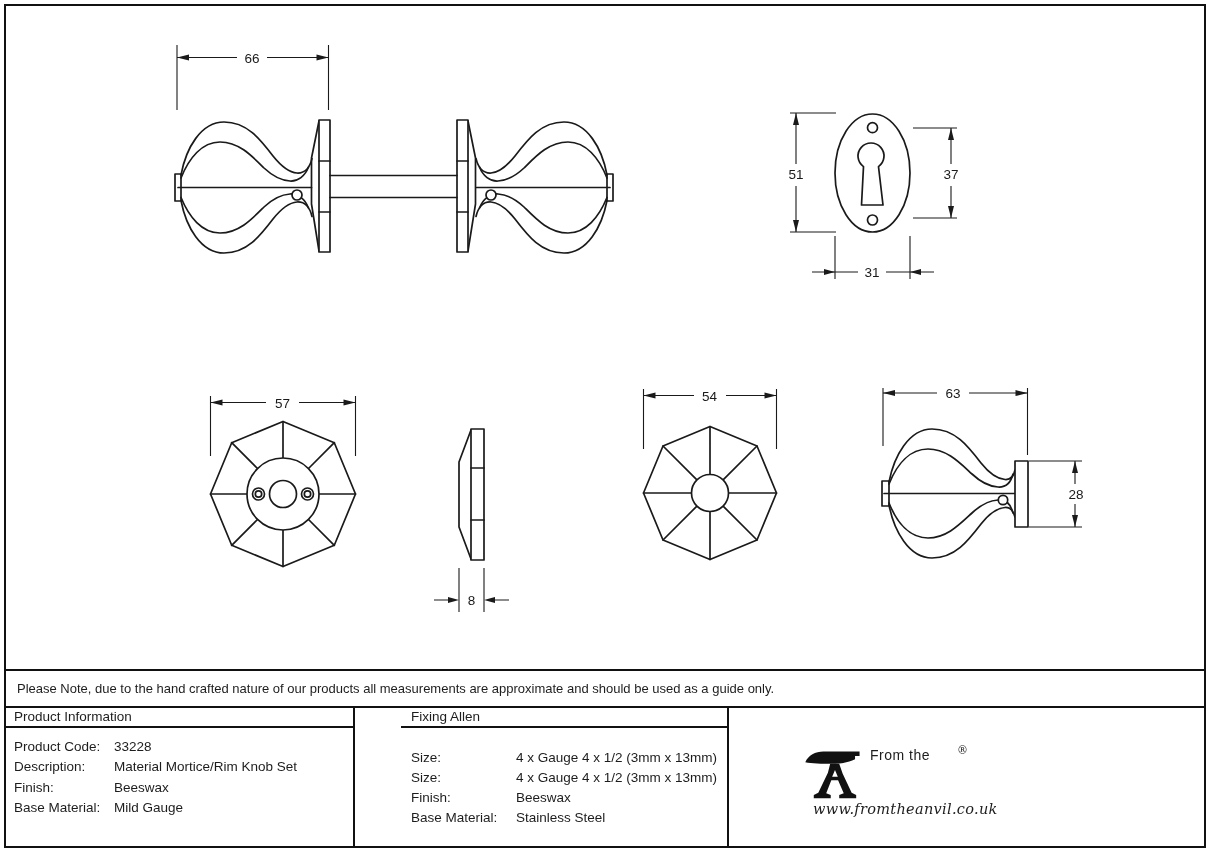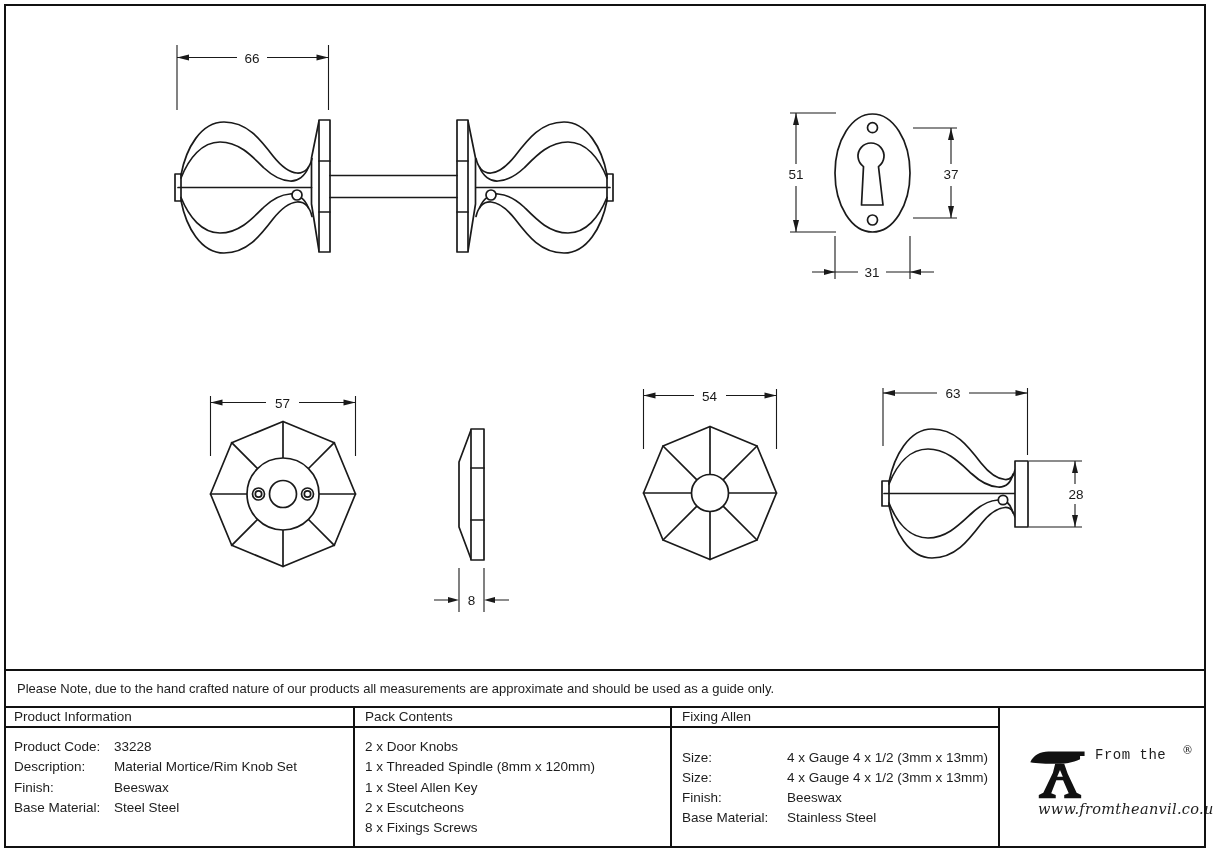--- a/index.html
+++ b/index.html
@@ -14,37 +14,37 @@
   .out   { stroke:#1a1a1a; stroke-width:1.7; fill:none; stroke-linejoin:round; stroke-linecap:round; }
   .outf  { stroke:#1a1a1a; stroke-width:1.7; fill:#fff; stroke-linejoin:round; }
   .dim   { stroke:#1a1a1a; stroke-width:1.1; fill:none; }
   .arr   { fill:#1a1a1a; stroke:none; }
   text.dimtxt { font-family:"Liberation Sans", sans-serif; font-size:13.5px; fill:#1a1a1a; text-anchor:middle; }
 
   .note-row { position:absolute; left:4px; top:669px; width:1202px; height:39px;
               border-top:2.5px solid #111; border-bottom:2.5px solid #111;
               display:flex; align-items:center; padding-left:13px; font-size:13px; }
 
-  .info-table { position:absolute; left:4px; top:708px; width:1202px; height:138px; display:flex; }
+  .info-table { position:absolute; left:4px; top:708px; width:1202px; height:138px; display:flex;gap:46px; }
   .col { height:100%; }
   .col.bordered { border-right:2.5px solid #111; }
   .col-header { height:20px; border-bottom:2.5px solid #111; padding-left:10px;
                 font-size:13.5px; line-height:17px; }
   .col-body { padding:9px 0 0 10px; font-size:13.5px; }
   .kv-row { line-height:20.3px; white-space:nowrap; }
   .kv-row .k { display:inline-block; }
   .pi .kv-row .k { width:100px; }
   .fs .col-body { padding-top:20px; }
   .fs .kv-row { line-height:20px; }
   .fs .kv-row .k { width:105px; }
   .pc .kv-row { line-height:20.3px; }
 
   .logo-cell { position:relative; flex:1; }
   .anvil-glyph { position:absolute; left:28px; top:40px; }
-  .logo-tagline { position:absolute; left:95px; top:39px; font-family:Liberation Mono, monospace;
+  .logo-tagline { position:absolute; left:95px; top:39px; font-family:Liberation Sans, sans-serif;
                   font-size:14px; letter-spacing:0.5px; }
   .logo-name { position:absolute; left:87px; top:46px; font-family:"DejaVu Serif", serif;
                font-size:47px; line-height:1; letter-spacing:1px; }
   .iwrap { position:relative; display:inline-block; }
   .idot { position:absolute; left:50%; transform:translateX(-50%); top:1px; font-size:14px; }
   .logo-reg { position:absolute; left:182px; top:36px; font-family:"DejaVu Serif", serif; font-size:11px; }
   .logo-url { position:absolute; left:38px; top:93px; font-family:"DejaVu Serif", serif;
               font-style:italic; font-size:14.5px; letter-spacing:0.3px; }
 </style>
 </head>
@@ -188,35 +188,25 @@
         <div class="kv-row">
           <span class="k">Product Code:</span><span class="v">33228</span>
         </div>
         <div class="kv-row">
           <span class="k">Description:</span><span class="v">Material Mortice/Rim Knob Set</span>
         </div>
         <div class="kv-row">
           <span class="k">Finish:</span><span class="v">Beeswax</span>
         </div>
         <div class="kv-row">
-          <span class="k">Base Material:</span><span class="v">Steel Steel</span>
+          <span class="k">Base Material:</span><span class="v">Mild Gauge</span>
         </div>
       </div>
     </div>
 
-    <div class="col bordered pc" style="width:317px;">
-      <div class="col-header">Pack Contents</div>
-      <div class="col-body">
-        <div class="kv-row">2 x Door Knobs</div>
-        <div class="kv-row">1 x Threaded Spindle (8mm x 120mm)</div>
-        <div class="kv-row">1 x Steel Allen Key</div>
-        <div class="kv-row">2 x Escutcheons</div>
-        <div class="kv-row">8 x Fixings Screws</div>
-      </div>
-    </div>
 
     <div class="col bordered fs" style="width:328px;">
       <div class="col-header">Fixing Allen</div>
       <div class="col-body">
         <div class="kv-row">
           <span class="k">Size:</span><span class="v">4 x Gauge 4 x 1/2 (3mm x 13mm)</span>
         </div>
         <div class="kv-row">
           <span class="k">Size:</span><span class="v">4 x Gauge 4 x 1/2 (3mm x 13mm)</span>
         </div>

